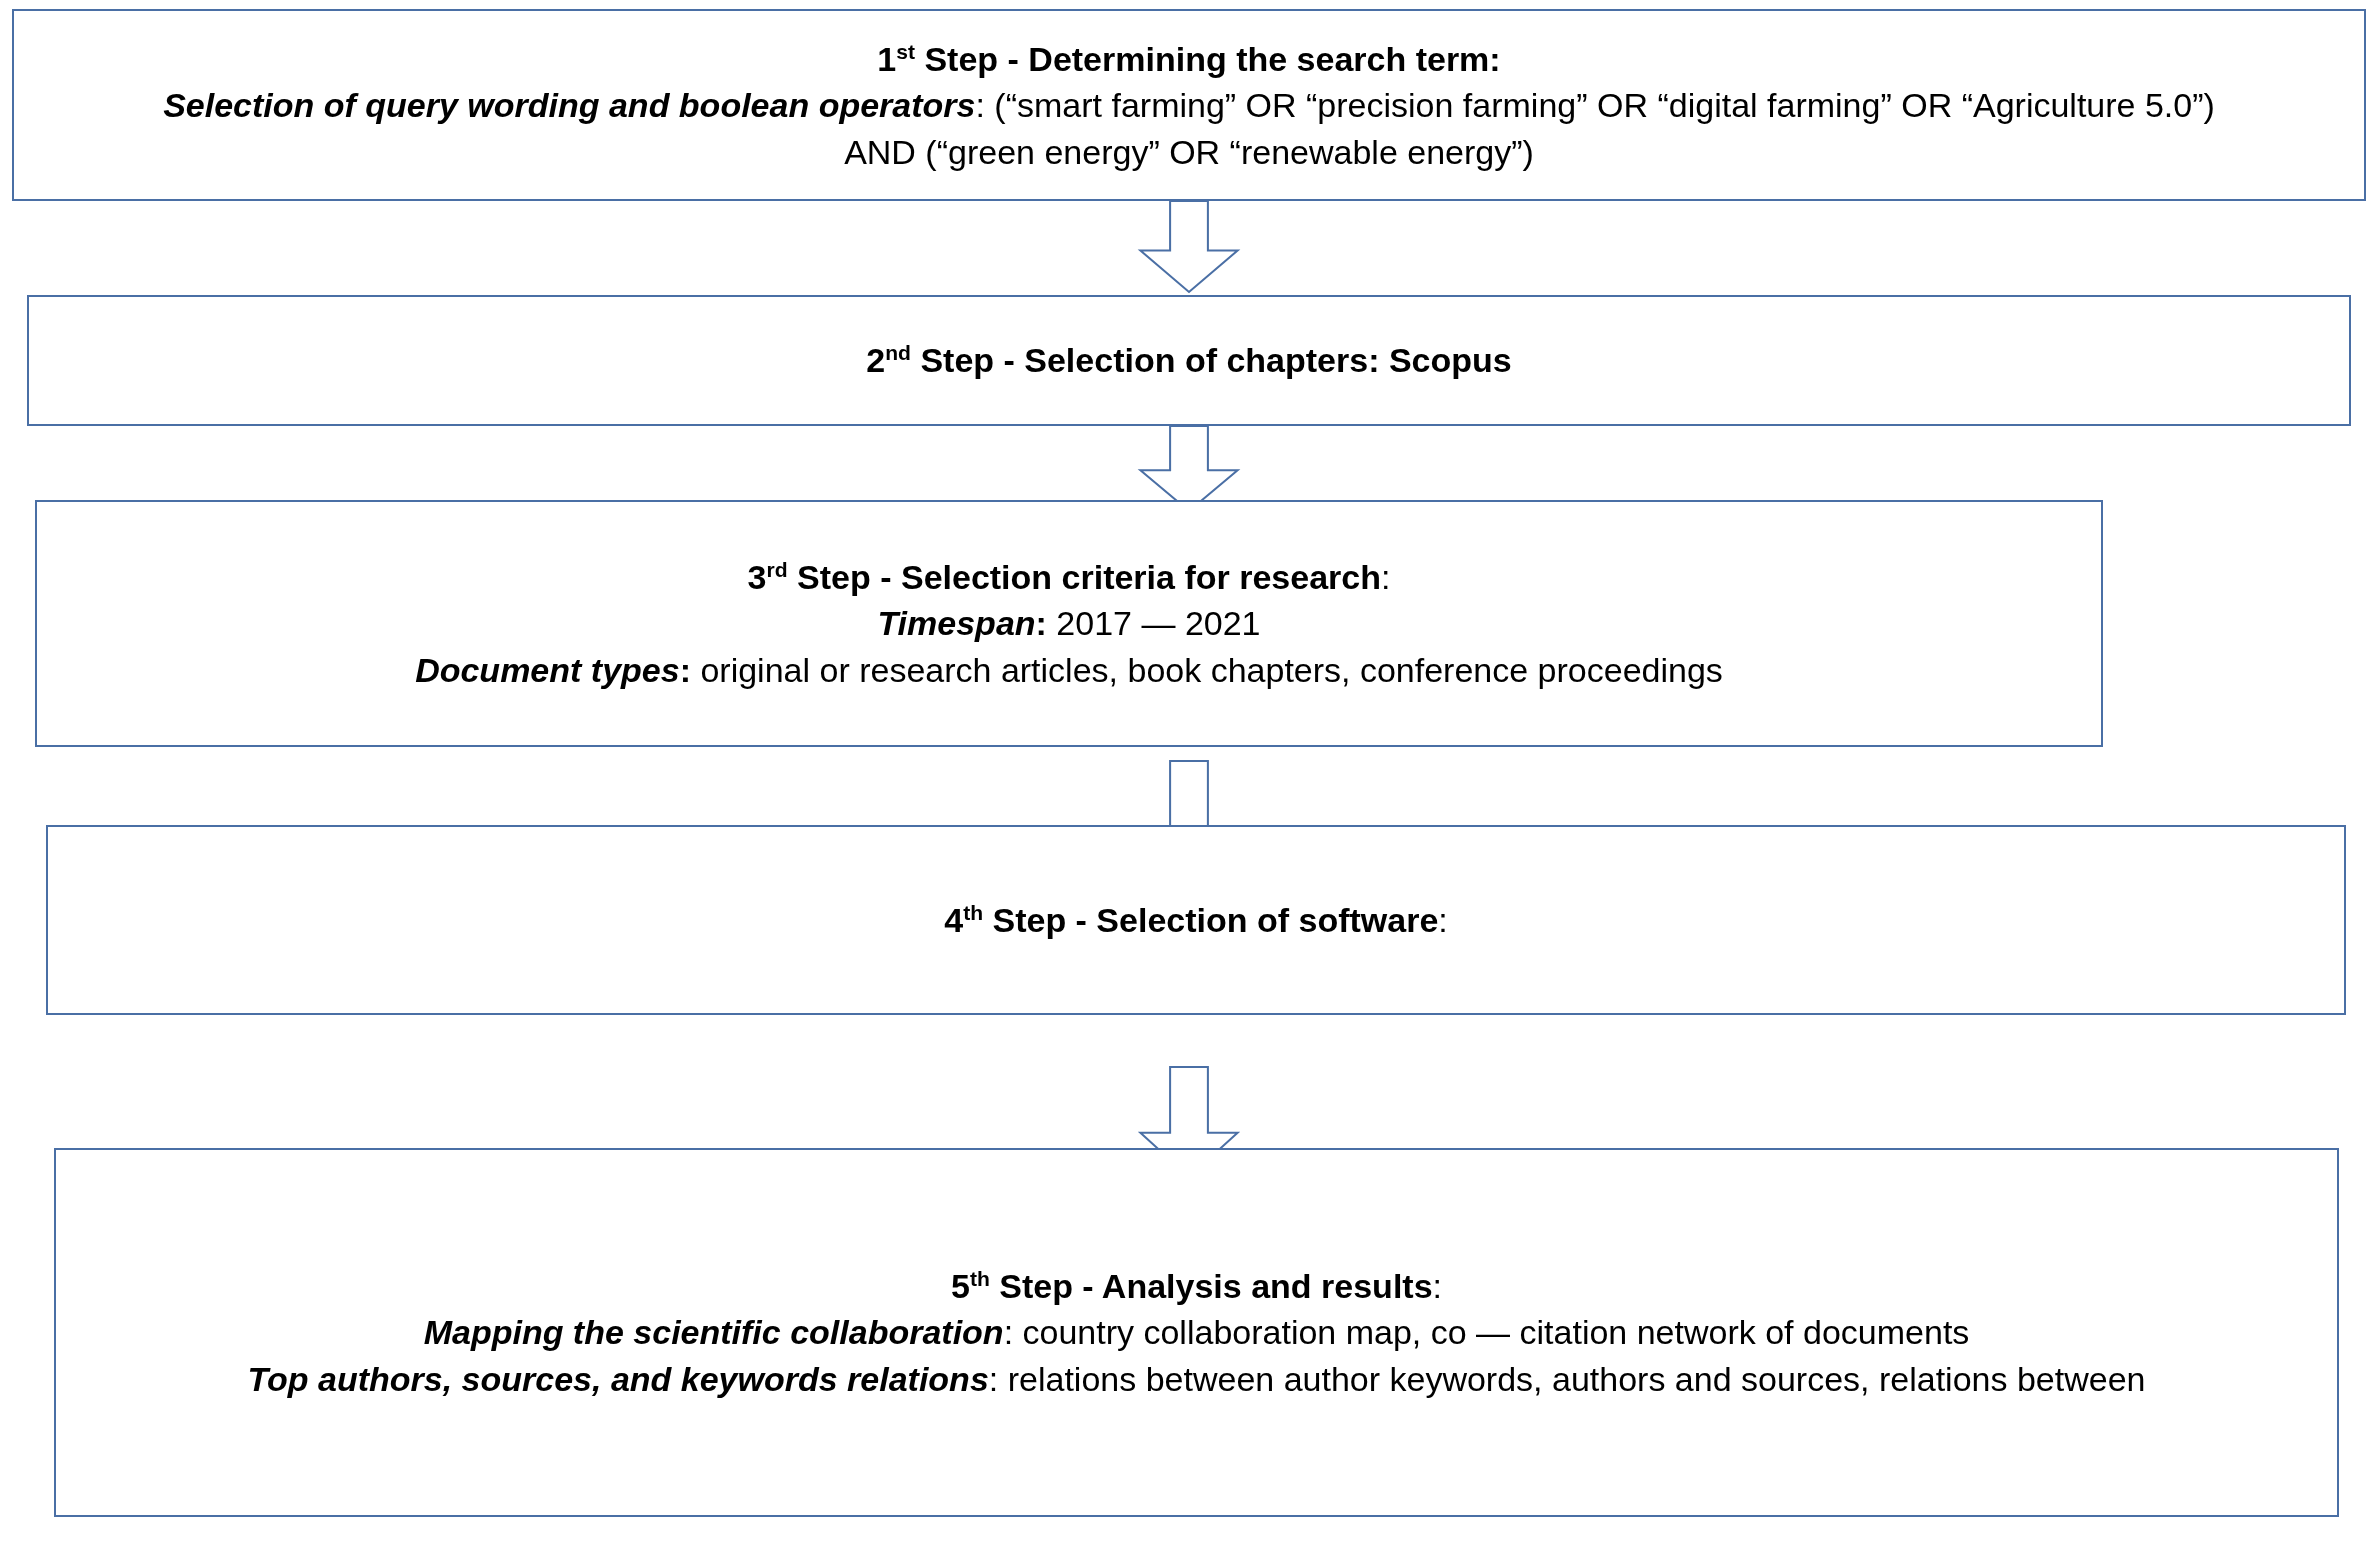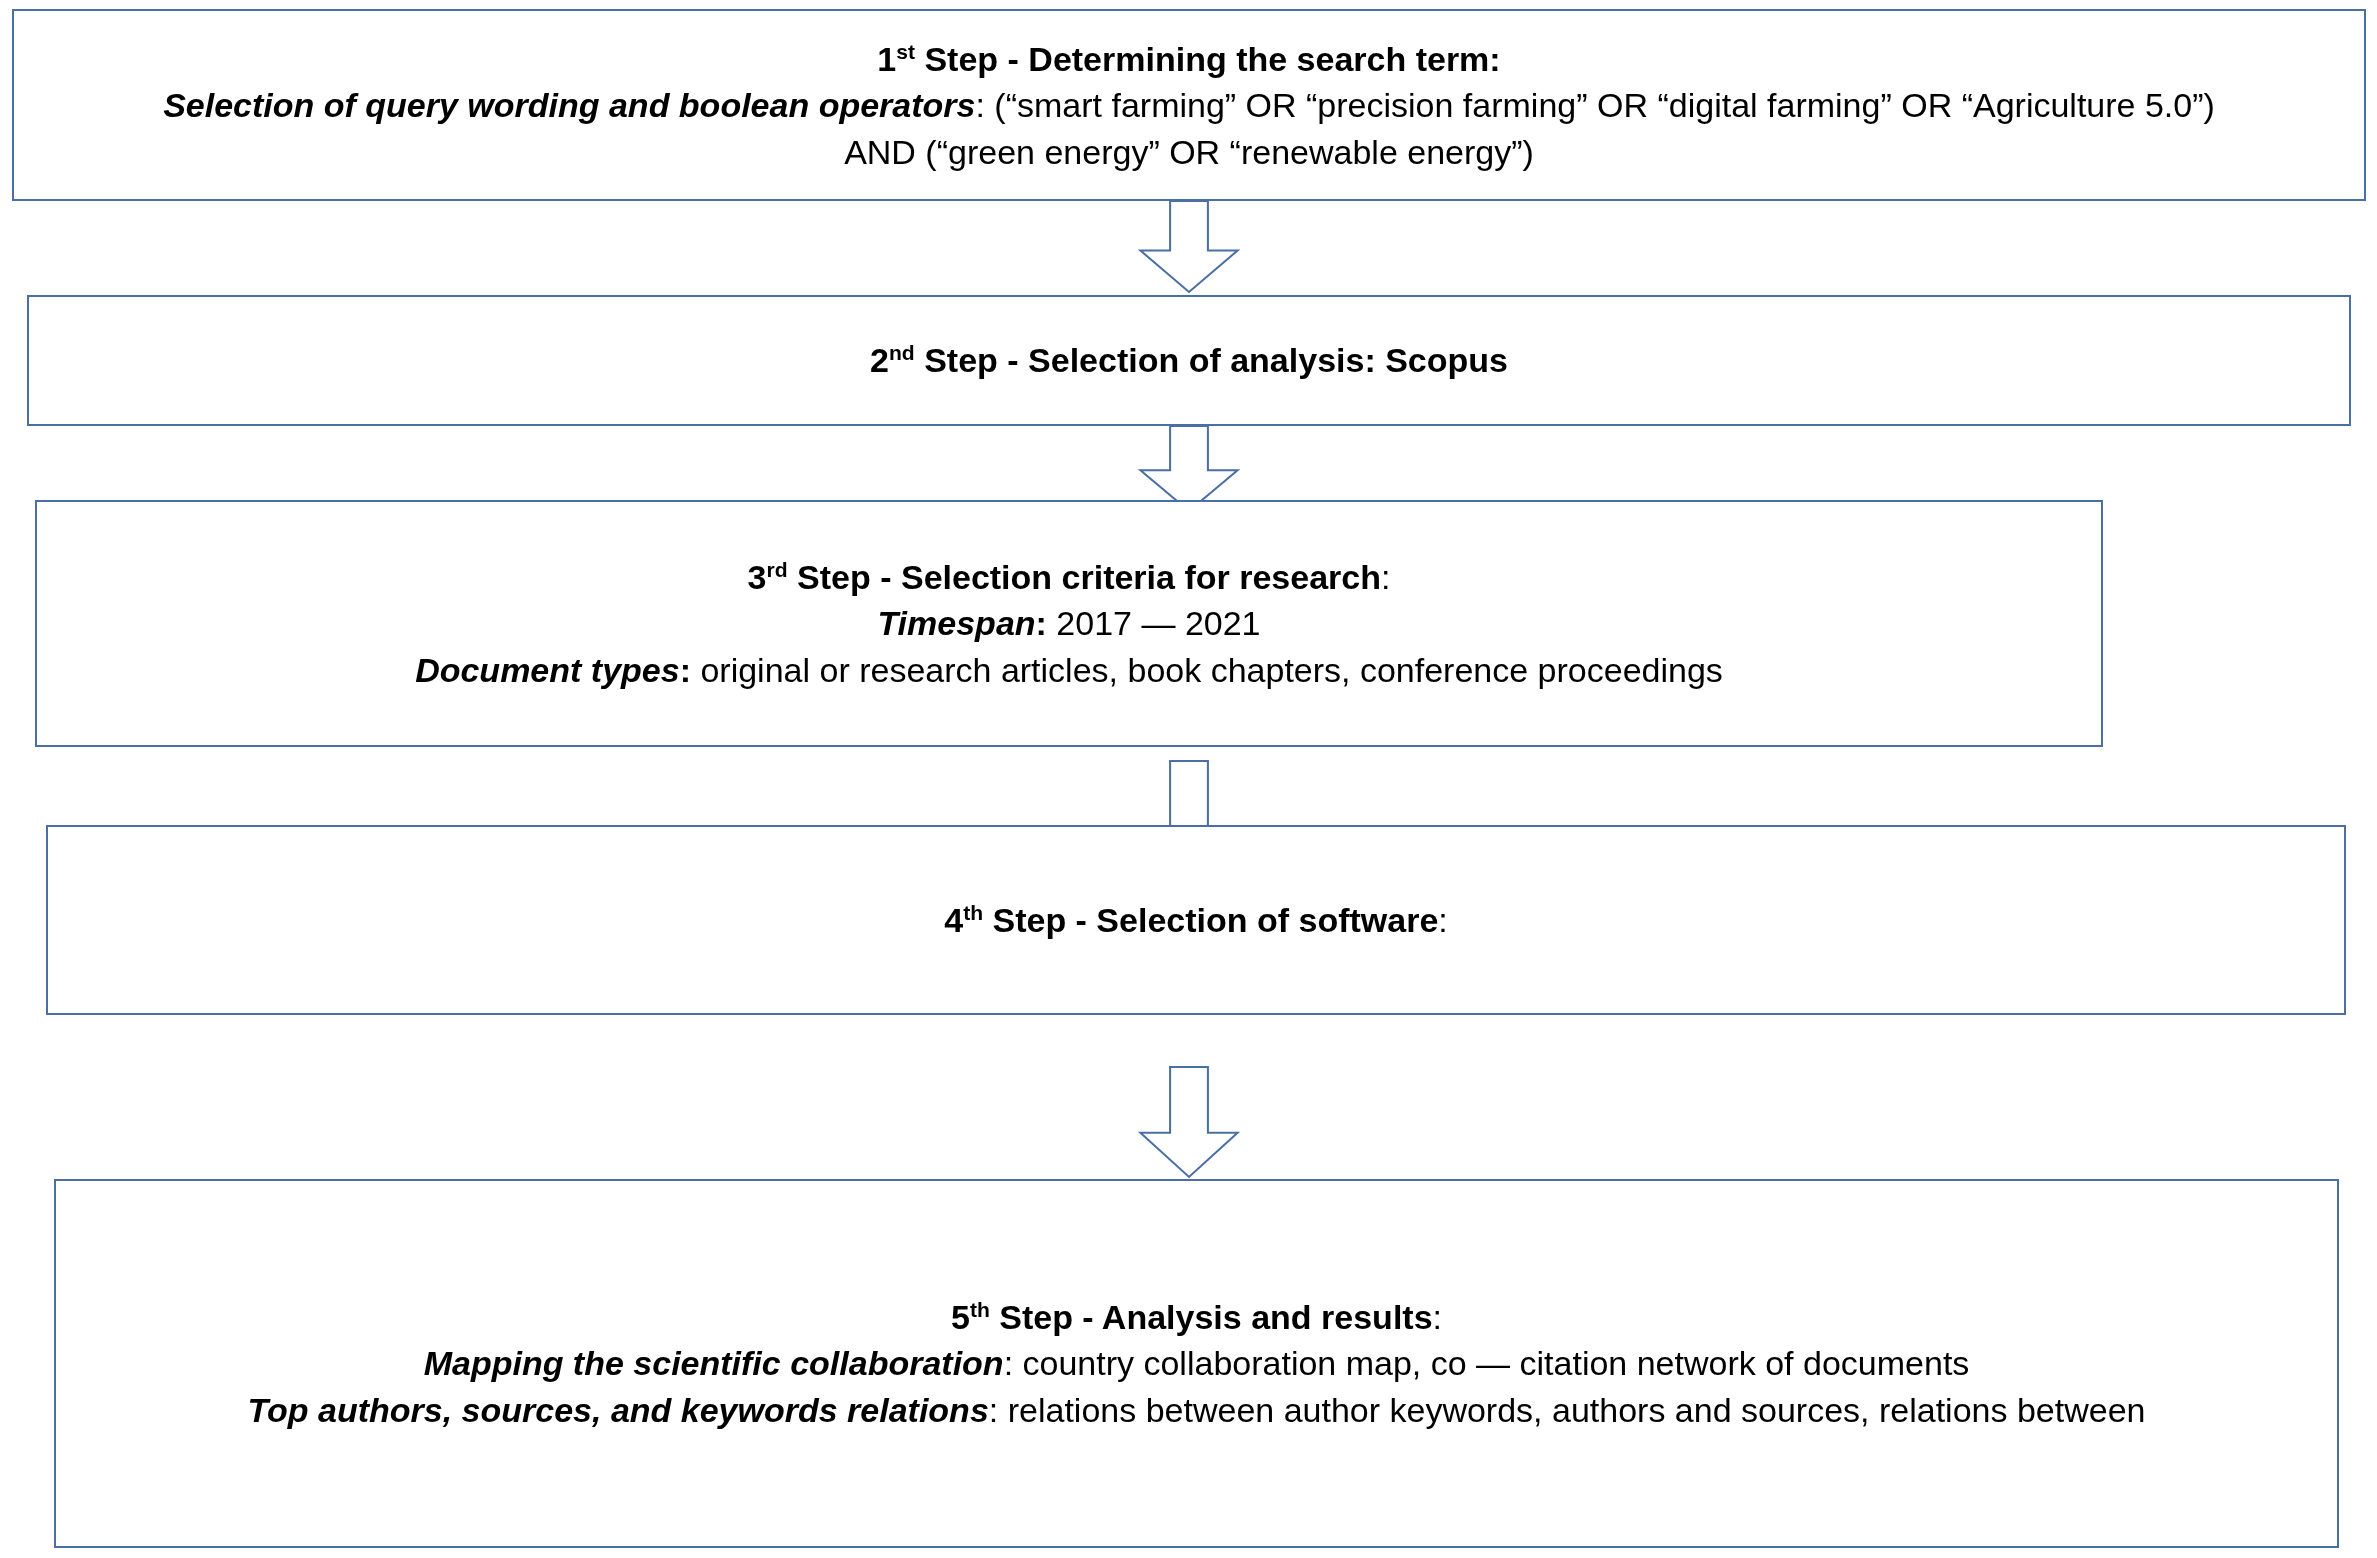--- a/index.html
+++ b/index.html
@@ -86,41 +86,41 @@
 
   
   #box-1 { left: 12px;   top: 9.4px;   width: 2354px; height: 192px; }
   #arrow-1 { top: 201px;  width: 135px; height: 93px; }
   #box-2 { left: 27px;   top: 295px;  width: 2324px; height: 131px; }
   #arrow-2 { top: 426px;  width: 135px; height: 87px; }
   #box-3 { left: 35px;   top: 500px;  width: 2068px; height: 247px; }
   #arrow-3 { top: 761px; width: 135px; height: 116px; }
   #box-4 { left: 46px;   top: 825px; width: 2300px; height: 190px; align-items: flex-end; }
   #arrow-4 { top: 1067px; width: 135px; height: 112px; }
-  #box-5 { left: 54px;   top: 1179px; width: 2285px; height: 369px; }
+  #box-5 { left: 54px;   top: 1148px; width: 2285px; height: 369px; }
 </style>
 </head>
 <body>
 
 <div class="flowchart">
 
   <div class="step-box" id="box-1">
     <div class="step-line step-title"><span>1</span><sup>st</sup><span> Step - Determining the search term:</span></div>
     <div class="step-line"><span class="em">Selection of query wording and boolean operators</span><span>: (“smart farming” OR “precision farming” OR “digital farming” OR “Agriculture 5.0”)</span></div>
     <div class="step-line"><span>AND (“green energy” OR “renewable energy”)</span></div>
   </div>
 
   <div class="arrow-connector" id="arrow-1">
     <svg viewBox="0 0 200 139" preserveAspectRatio="none" aria-hidden="true">
       <polygon points="72,0 128,0 128,74 172,74 100,136 28,74 72,74" fill="#ffffff" stroke="#4A6FA5" stroke-width="3"></polygon>
     </svg>
   </div>
 
   <div class="step-box" id="box-2">
-    <div class="step-line step-title"><span>2</span><sup>nd</sup><span> Step - Selection of analysis</span><span style="font-weight:bold">: Scopus</span></div>
+    <div class="step-line step-title"><span>2</span><sup>nd</sup><span> Step - Selection of chapters</span><span style="font-weight:bold">: Scopus</span></div>
   </div>
 
   <div class="arrow-connector" id="arrow-2">
     <svg viewBox="0 0 200 130" preserveAspectRatio="none" aria-hidden="true">
       <polygon points="72,0 128,0 128,66 172,66 100,127 28,66 72,66" fill="#ffffff" stroke="#4A6FA5" stroke-width="3"></polygon>
     </svg>
   </div>
 
   <div class="step-box" id="box-3">
     <div class="step-line step-title"><span>3</span><sup>rd</sup><span> Step - Selection criteria for research</span><span style="font-weight:normal">:</span></div>

